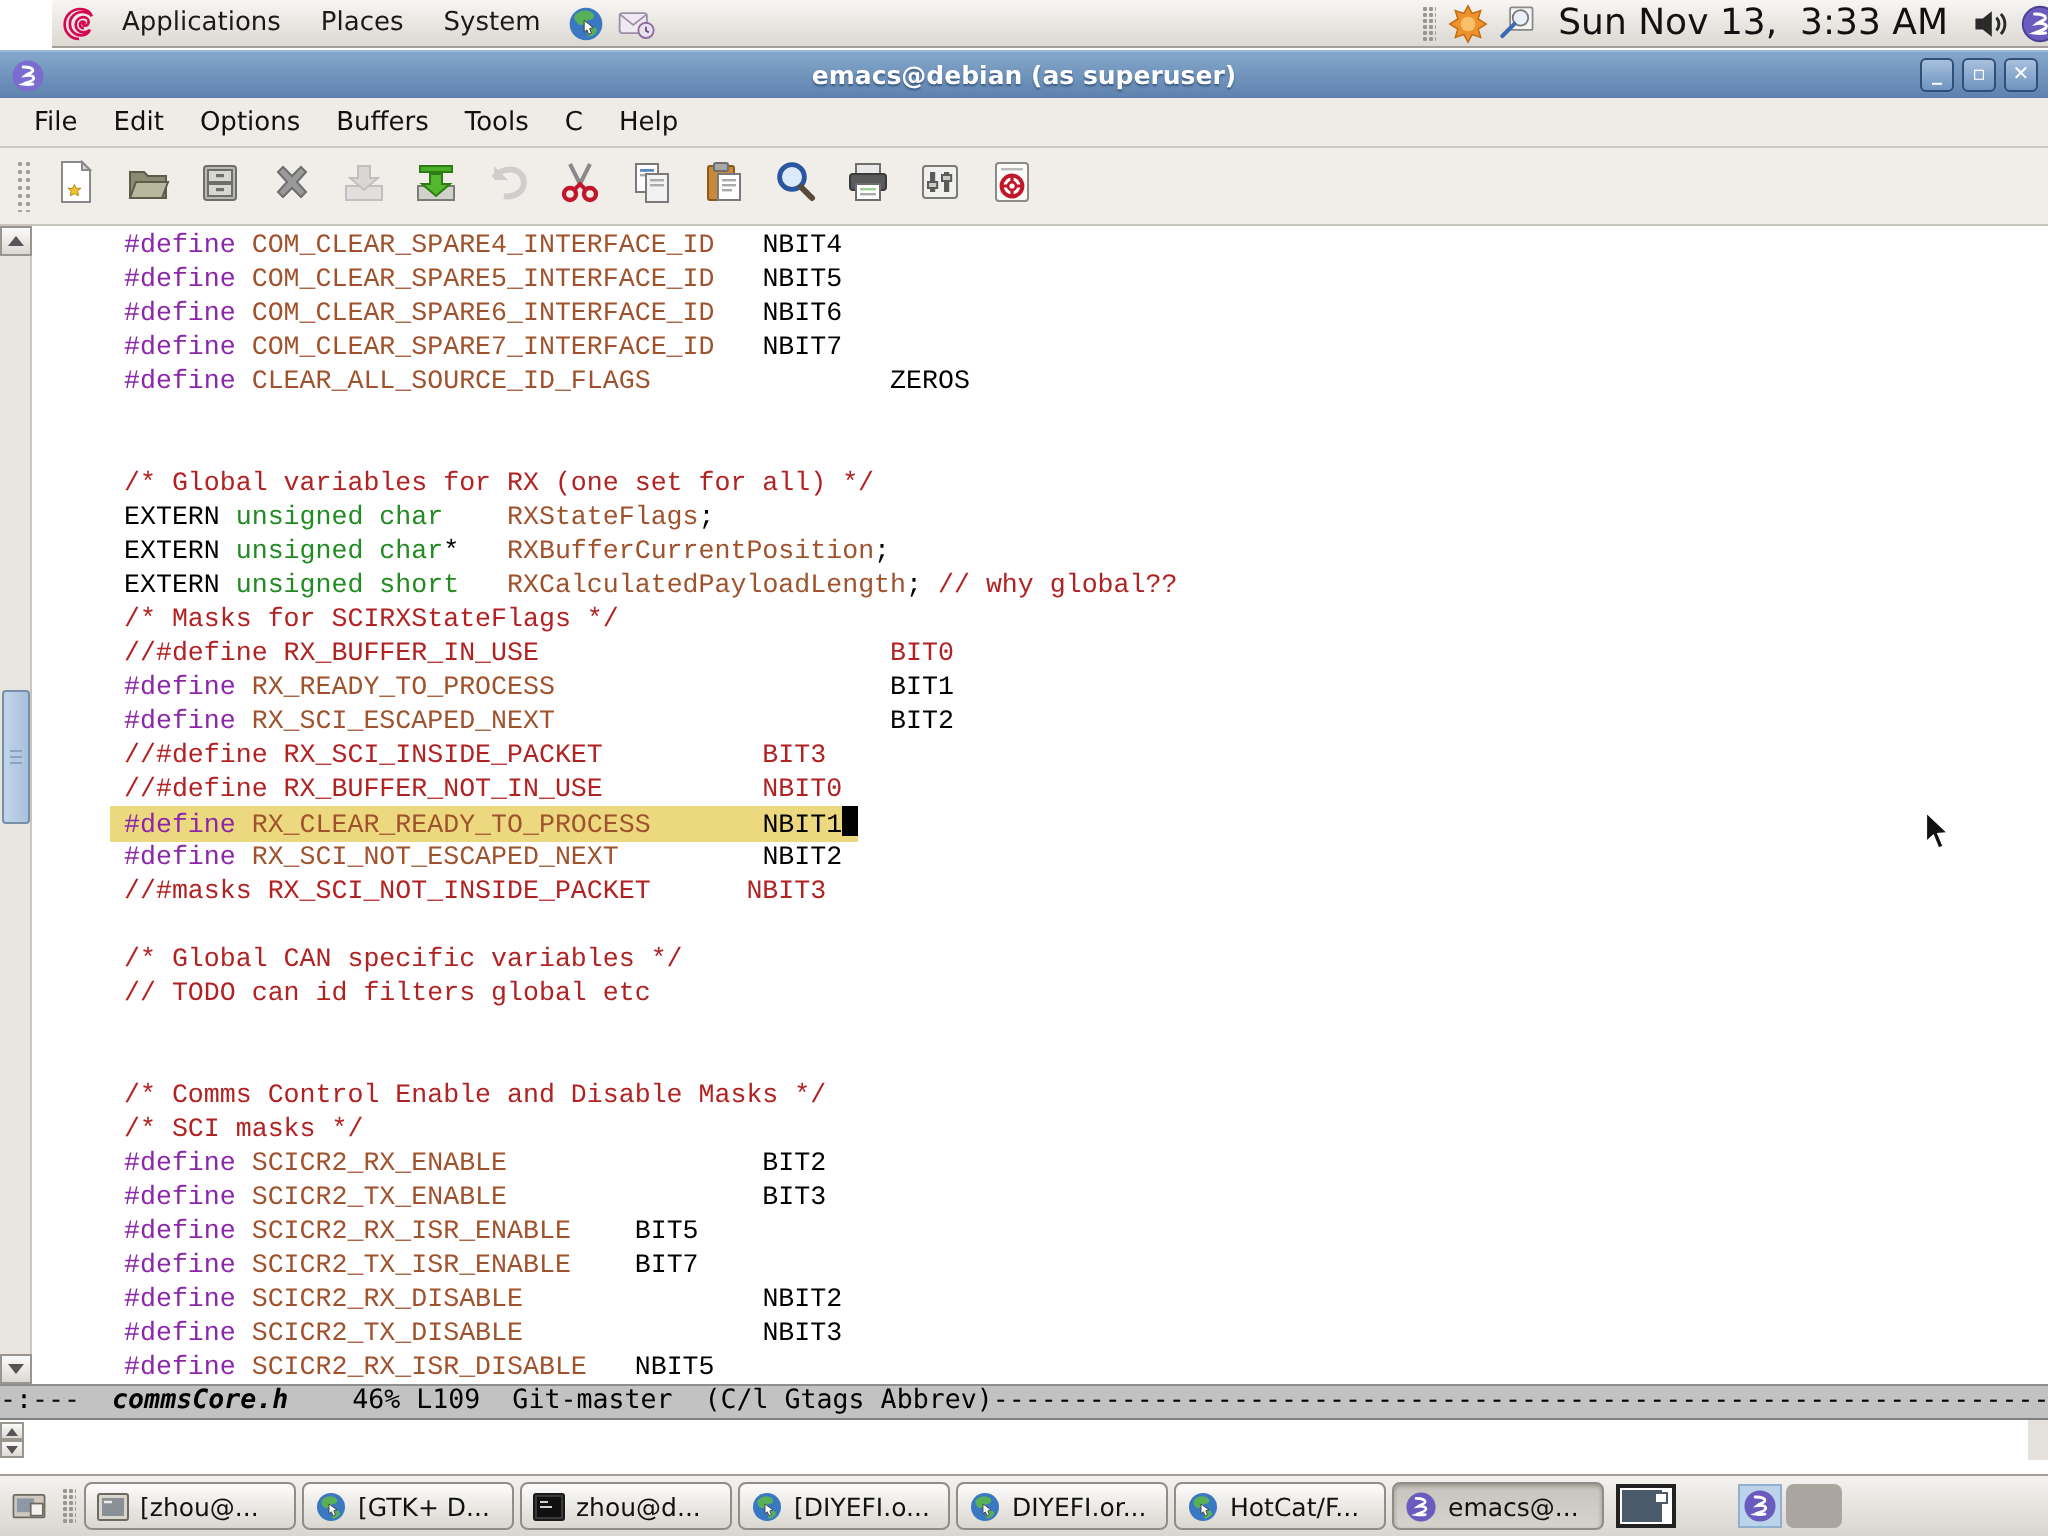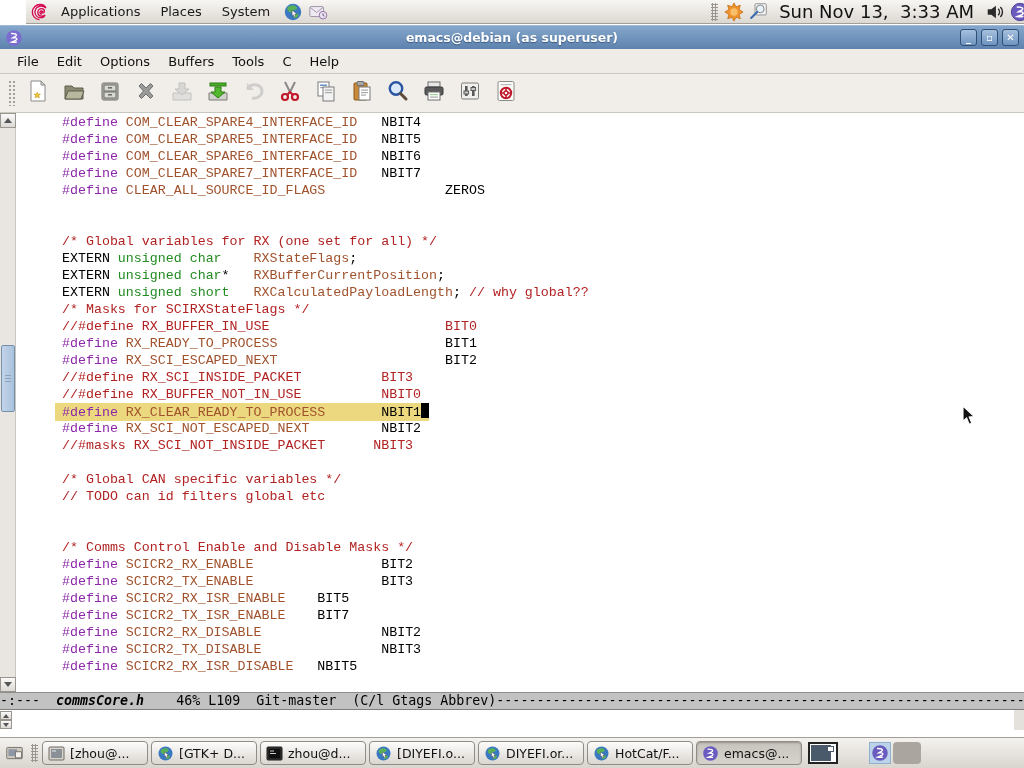--- a/index.html
+++ b/index.html
@@ -335,20 +335,21 @@
         <div class="ln"><span class="seg-cm">//#define RX_BUFFER_NOT_IN_USE          NBIT0</span></div>
         <div class="ln"><span class="hl-wrap"><span class="seg-pp">#define </span><span class="seg-nm">RX_CLEAR_READY_TO_PROCESS</span><span class="seg-pl">       NBIT1</span><span class="cursor-block"></span></span></div>
         <div class="ln"><span class="seg-pp">#define </span><span class="seg-nm">RX_SCI_NOT_ESCAPED_NEXT</span><span class="seg-pl">         NBIT2</span></div>
         <div class="ln"><span class="seg-cm">//#masks RX_SCI_NOT_INSIDE_PACKET      NBIT3</span></div>
         <div class="ln"></div>
         <div class="ln"><span class="seg-cm">/* Global CAN specific variables */</span></div>
         <div class="ln"><span class="seg-cm">// TODO can id filters global etc</span></div>
         <div class="ln"></div>
         <div class="ln"></div>
         <div class="ln"><span class="seg-cm">/* Comms Control Enable and Disable Masks */</span></div>
+        <div class="ln"><span class="seg-cm">/* SCI masks */</span></div>
         <div class="ln"><span class="seg-pp">#define </span><span class="seg-nm">SCICR2_RX_ENABLE</span><span class="seg-pl">                BIT2</span></div>
         <div class="ln"><span class="seg-pp">#define </span><span class="seg-nm">SCICR2_TX_ENABLE</span><span class="seg-pl">                BIT3</span></div>
         <div class="ln"><span class="seg-pp">#define </span><span class="seg-nm">SCICR2_RX_ISR_ENABLE</span><span class="seg-pl">    BIT5</span></div>
         <div class="ln"><span class="seg-pp">#define </span><span class="seg-nm">SCICR2_TX_ISR_ENABLE</span><span class="seg-pl">    BIT7</span></div>
         <div class="ln"><span class="seg-pp">#define </span><span class="seg-nm">SCICR2_RX_DISABLE</span><span class="seg-pl">               NBIT2</span></div>
         <div class="ln"><span class="seg-pp">#define </span><span class="seg-nm">SCICR2_TX_DISABLE</span><span class="seg-pl">               NBIT3</span></div>
         <div class="ln"><span class="seg-pp">#define </span><span class="seg-nm">SCICR2_RX_ISR_DISABLE</span><span class="seg-pl">   NBIT5</span></div>
       </div>
   </div>
 

